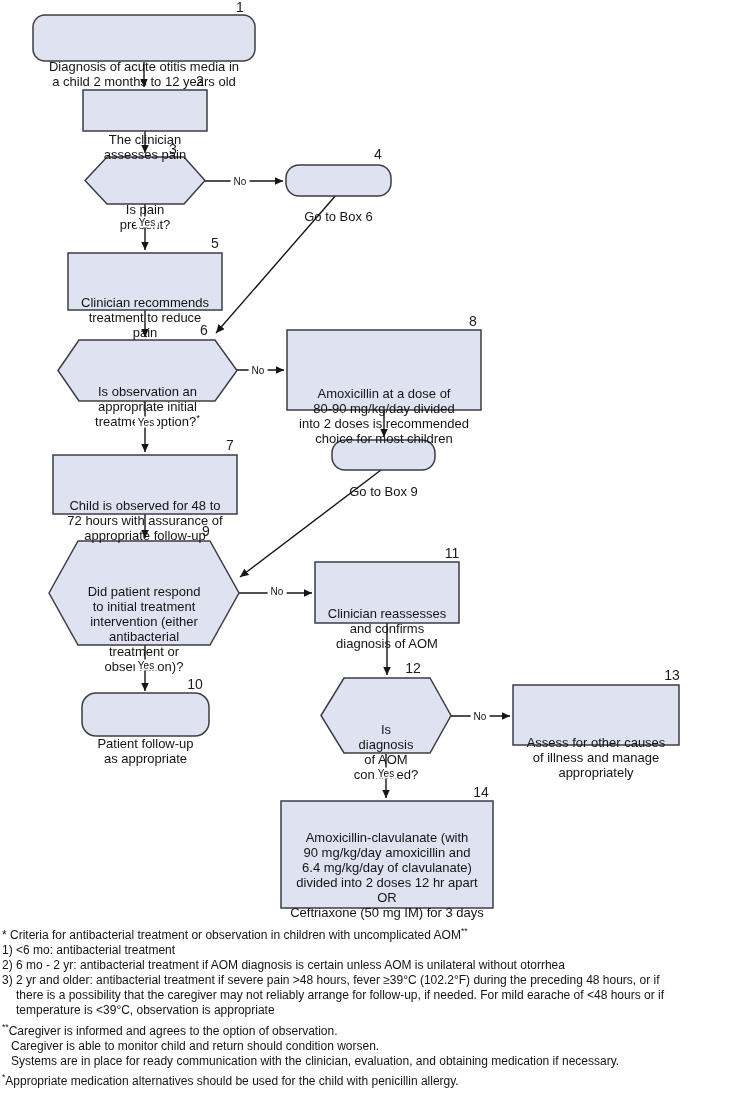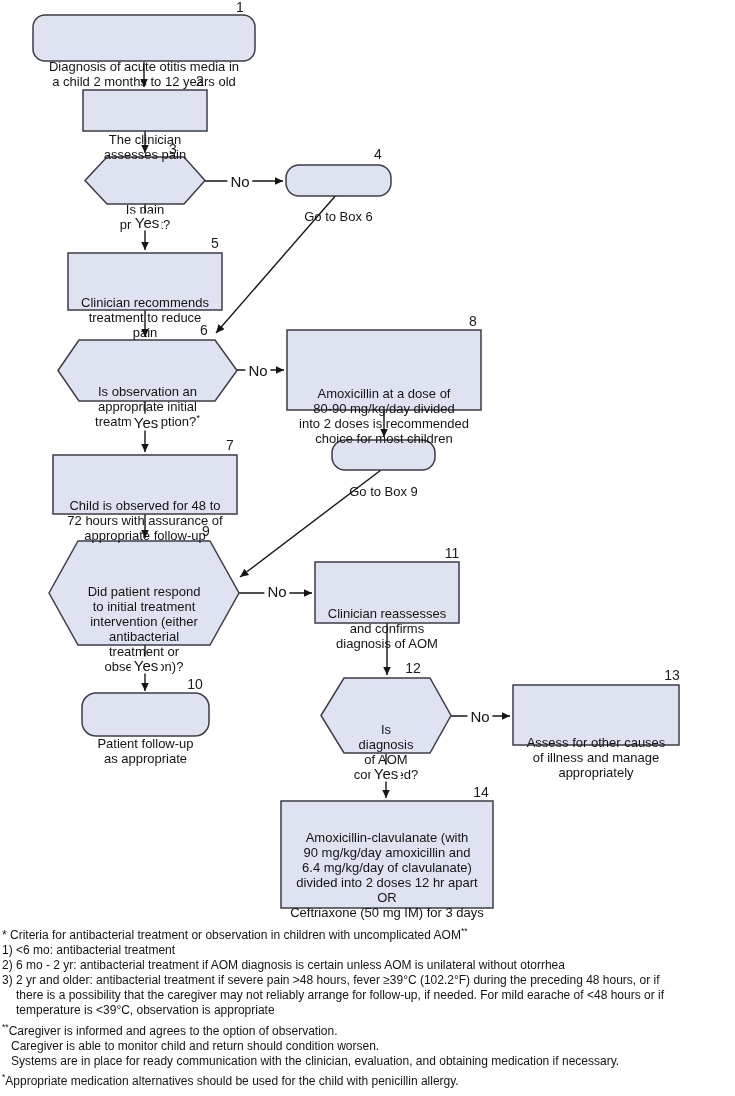--- a/index.html
+++ b/index.html
@@ -15,21 +15,21 @@
     text-align:center;font-size:13px;line-height:15px;color:#141414;margin-top:36px;
   }
   .pl{white-space:pre-line;}
   .ntext sup{font-size:9.5px;line-height:0;vertical-align:super;}
   .num{
     position:absolute;transform:translate(-50%,-50%);
     font-size:14px;color:#1c1c1c;
   }
   .elb{
     position:absolute;transform:translate(-50%,-50%);
-    font-size:15px;background:#ffffff;padding:0 3px;color:#141414;
+    font-size:10px;background:#ffffff;padding:0 3px;color:#141414;
   }
   .footnotes{position:absolute;left:2px;top:928px;width:733px;font-size:12px;line-height:15px;color:#141414;}
   .fn{margin:0;}
   .fn sup{font-size:8.5px;line-height:0;vertical-align:super;}
   .fn-group{}
   .hang14{padding-left:14px;text-indent:-14px;}
   .hang9{padding-left:9px;text-indent:-9px;}
   .mt6{margin-top:6px;}
   .mt5{margin-top:5px;}
 </style>

